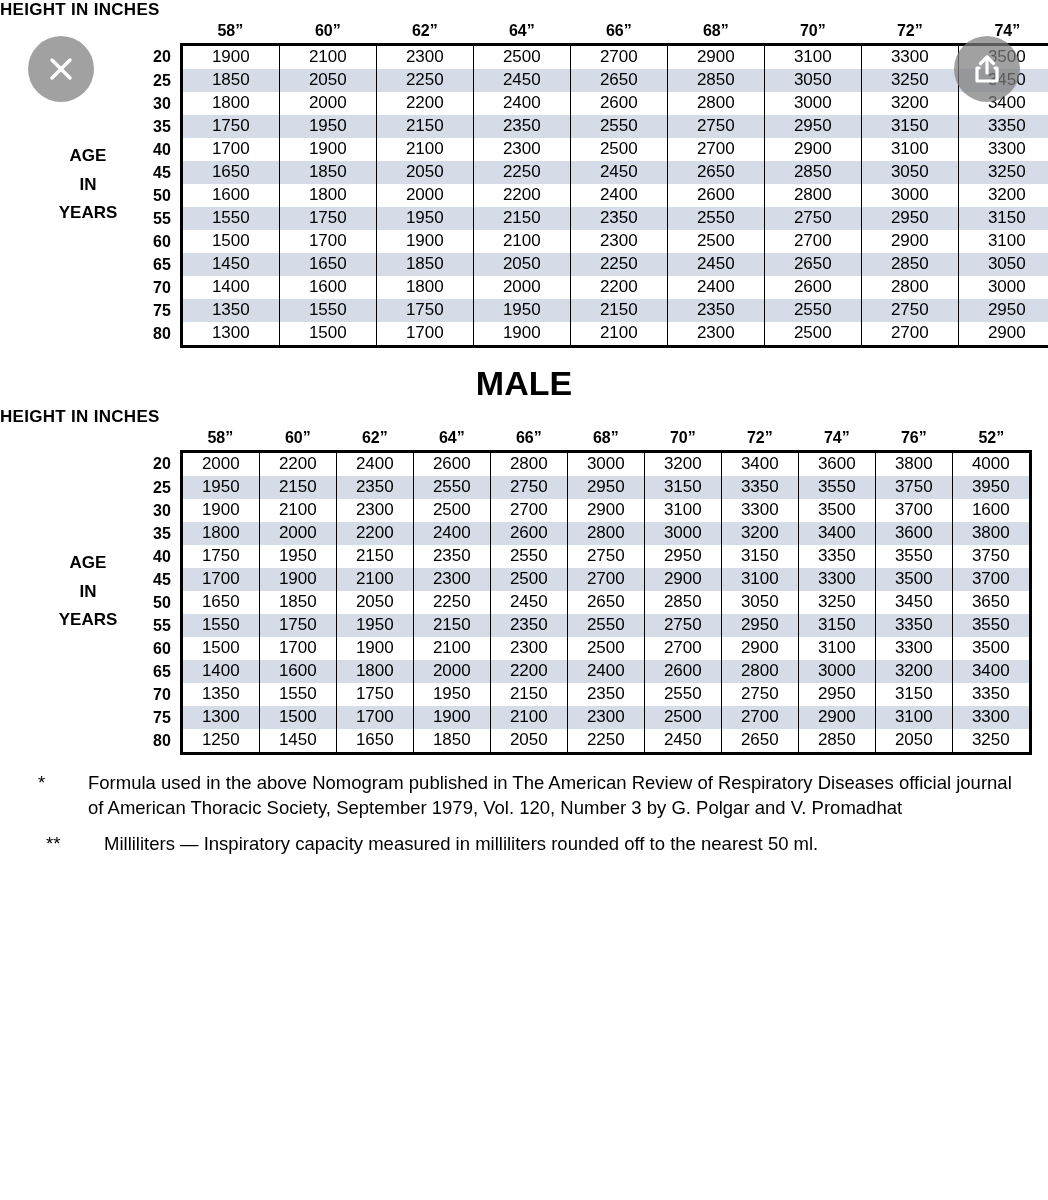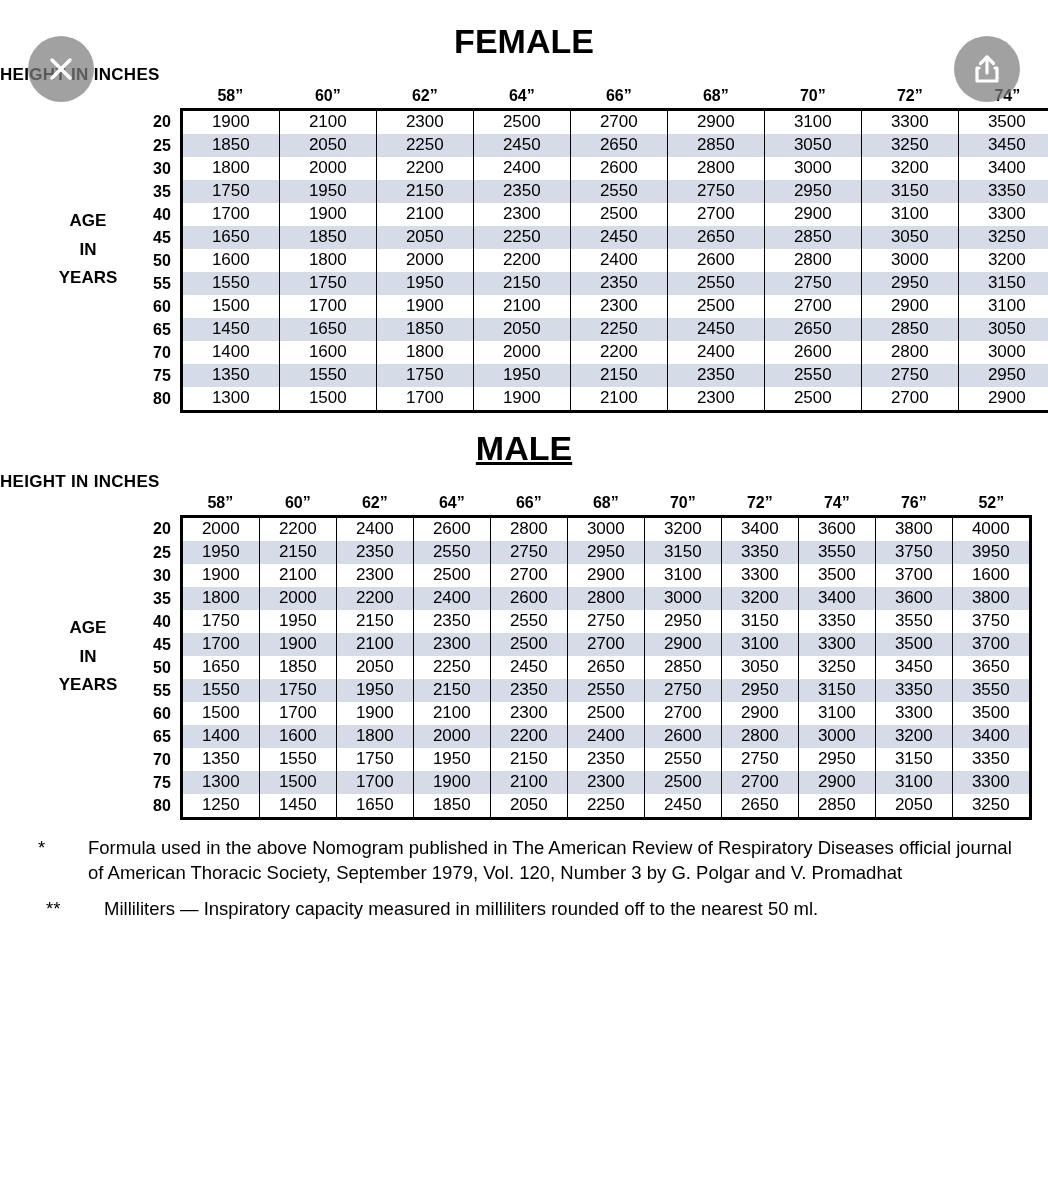--- a/index.html
+++ b/index.html
@@ -45,21 +45,20 @@
 
   .section-title {
     text-align: center;
     font-size: 34px;
     font-weight: bold;
     margin-top: 22px;
     margin-bottom: 4px;
   }
   .section-title.male {
     margin-top: 16px;
-    text-decoration: underline;
   }
 
   .height-label {
     text-align: left;
     font-size: 17px;
     font-weight: bold;
     letter-spacing: 0.3px;
     margin-bottom: 2px;
   }
 
@@ -162,21 +161,20 @@
       <path d="M15 4 L15 20" stroke="#ffffff" stroke-width="3.2" stroke-linecap="round" fill="none"></path>
       <path d="M8.5 10.5 L15 4 L21.5 10.5" stroke="#ffffff" stroke-width="3.2" stroke-linecap="round" stroke-linejoin="round" fill="none"></path>
       <path d="M7 15 L5 15 L5 28 L25 28 L25 15 L23 15" stroke="#ffffff" stroke-width="3.2" stroke-linecap="round" stroke-linejoin="round" fill="none"></path>
     </svg>
   </span>
 </div>
 
 <div>
 
 
-  <div class="section-title">FEMALE</div>
   <div class="height-label">HEIGHT IN INCHES</div>
 
   <div class="table-block female">
     <div class="age-label">
       <div>AGE</div>
       <div>IN</div>
       <div>YEARS</div>
     </div>
     <div class="table-wrap">
       <table class="nomogram">

